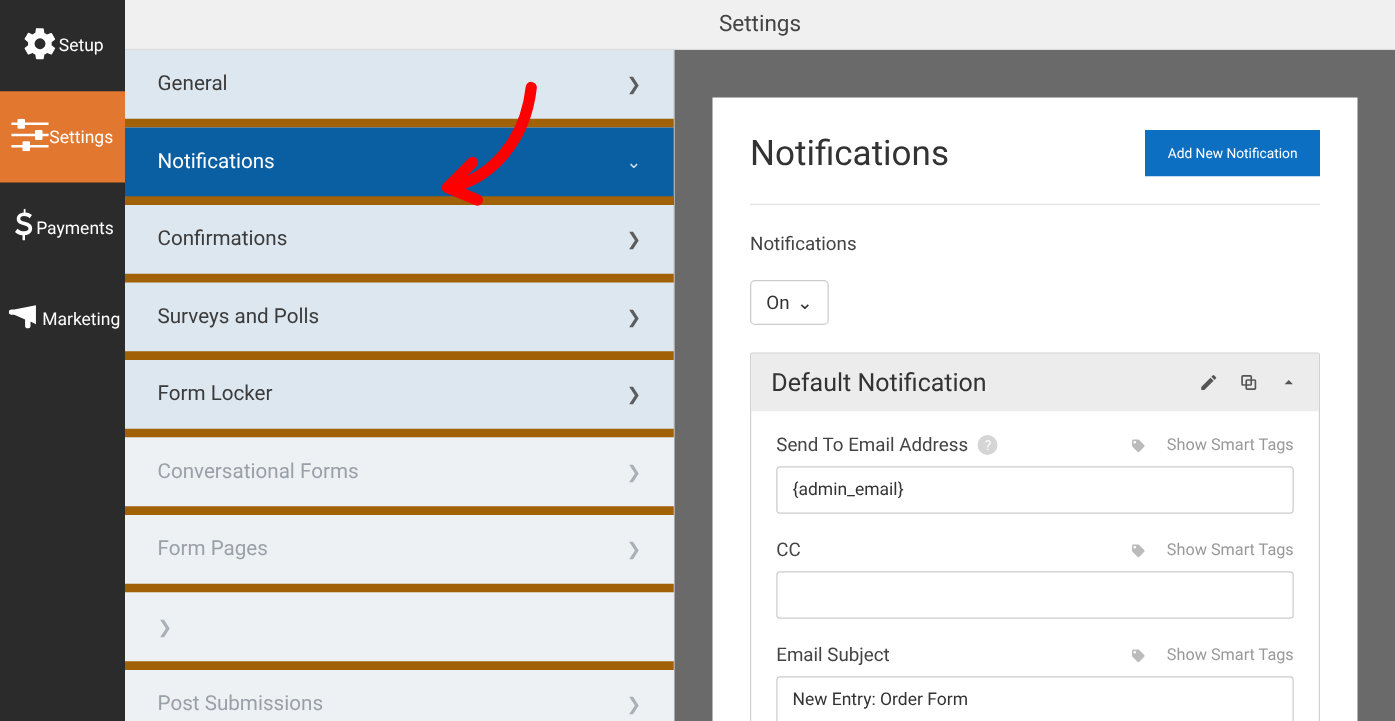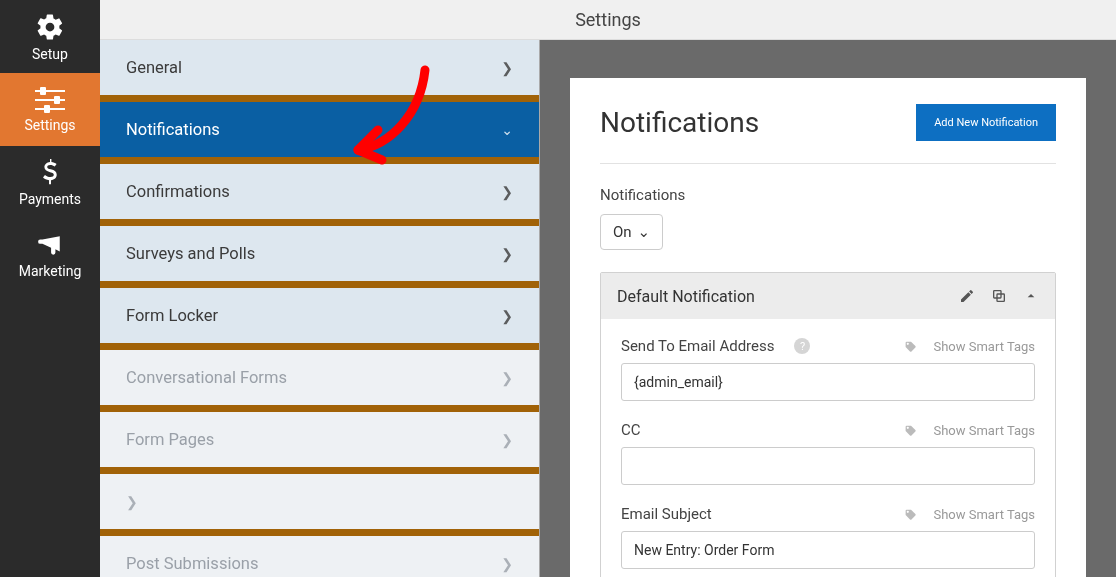--- a/index.html
+++ b/index.html
@@ -1,19 +1,19 @@
 <!DOCTYPE html>
 <html><head>
 <meta charset="utf-8">
 <style>
   *{box-sizing:border-box;margin:0;padding:0;font-family:-apple-system,BlinkMacSystemFont,"Segoe UI",Roboto,Helvetica,Arial,sans-serif}
   body{width:1116px;height:577px;overflow:hidden;display:flex;background:#666}
   
   .sidebar{width:100px;background:#2b2b2b;display:flex;flex-direction:column;flex:none}
-  .side-item{height:73px;display:flex;flex-direction:column;align-items:center;justify-content:center;color:#fff;font-size:14px;cursor:pointer}
+  .side-item{height:73px;display:flex;align-items:center;justify-content:center;color:#fff;font-size:14px;cursor:pointer}
   .side-item.active{background:#e27730}
   .side-icon{margin-bottom:4px;display:flex;align-items:center;justify-content:center}
   
   .main{flex:1;display:flex;flex-direction:column;min-width:0}
   .header{height:40px;background:#f0f0f0;border-bottom:1px solid #ddd;display:flex;align-items:center;justify-content:center;font-size:18px;color:#444}
   .content{flex:1;display:flex;min-height:0}
   
   .submenu{width:440px;background:#dde7ef;border-right:1px solid #aaa;flex:none;position:relative}
   .sub-item{height:62px;display:flex;align-items:center;justify-content:space-between;padding:0 26px;border-bottom:7px solid #a16207;font-size:16.5px;color:#3b3b3b;cursor:pointer}
   .sub-item.active{background:#0a5fa3;color:#fff}
@@ -22,29 +22,29 @@
   .chev{font-size:14px;opacity:.8}
   
   .arrow-ann{position:absolute;top:20px;left:230px;pointer-events:none}
   
   .panel-wrap{flex:1;padding:38px 30px 0 30px;overflow:hidden;background:#6a6a6a}
   .panel{background:#fff;padding:26px 30px 0 30px;height:600px;position:relative}
   .panel-head{display:flex;align-items:center;justify-content:space-between;padding-bottom:22px;border-bottom:1px solid #e2e2e2}
   .panel-title{font-size:28px;font-weight:400;color:#333}
   .btn-add{background:#0d6fc2;color:#fff;border:none;padding:12px 18px;font-size:11px;cursor:pointer}
   .section-label{margin-top:22px;font-size:15px;color:#444}
-  .select{display:inline-flex;align-items:center;gap:6px;border:1px solid #ccc;border-radius:4px;padding:8px 12px;margin-top:10px;font-size:15px;color:#333;cursor:pointer}
+  .select{display:inline-flex;align-items:center;gap:6px;border:1px solid #ccc;border-radius:4px;padding:8px 12px;margin-top:20px;font-size:15px;color:#333;cursor:pointer}
   .notif-card{border:1px solid #d1d1d1;border-radius:2px;margin-top:22px}
-  .card-head{background:#ececec;height:46px;display:flex;align-items:center;justify-content:space-between;padding:0 16px;font-size:16px;color:#333}
+  .card-head{background:#ececec;height:46px;display:flex;align-items:center;justify-content:space-between;padding:0 16px;font-size:20px;color:#333}
   .card-actions{display:flex;gap:16px;color:#555}
   .card-actions span{cursor:pointer}
   .card-body{padding:18px 20px 10px 20px}
   .field{margin-bottom:20px}
   .field-row{display:flex;align-items:center;justify-content:space-between;margin-bottom:8px}
-  .field-label{font-size:15px;color:#444;display:flex;align-items:center;gap:20px}
+  .field-label{font-size:15px;color:#444;display:flex;align-items:center;gap:8px}
   .help{width:16px;height:16px;border-radius:50%;background:#d5d5d5;color:#fff;font-size:11px;display:inline-flex;align-items:center;justify-content:center}
   .smart{font-size:13px;color:#999;display:flex;align-items:center;gap:16px;cursor:pointer}
   .input{width:100%;border:1px solid #ccc;border-radius:3px;padding:10px 12px;font-size:14px;color:#333}
   svg{display:block}
 </style>
 </head>
 <body>
 
 <div class="sidebar">
   <div class="side-item">

